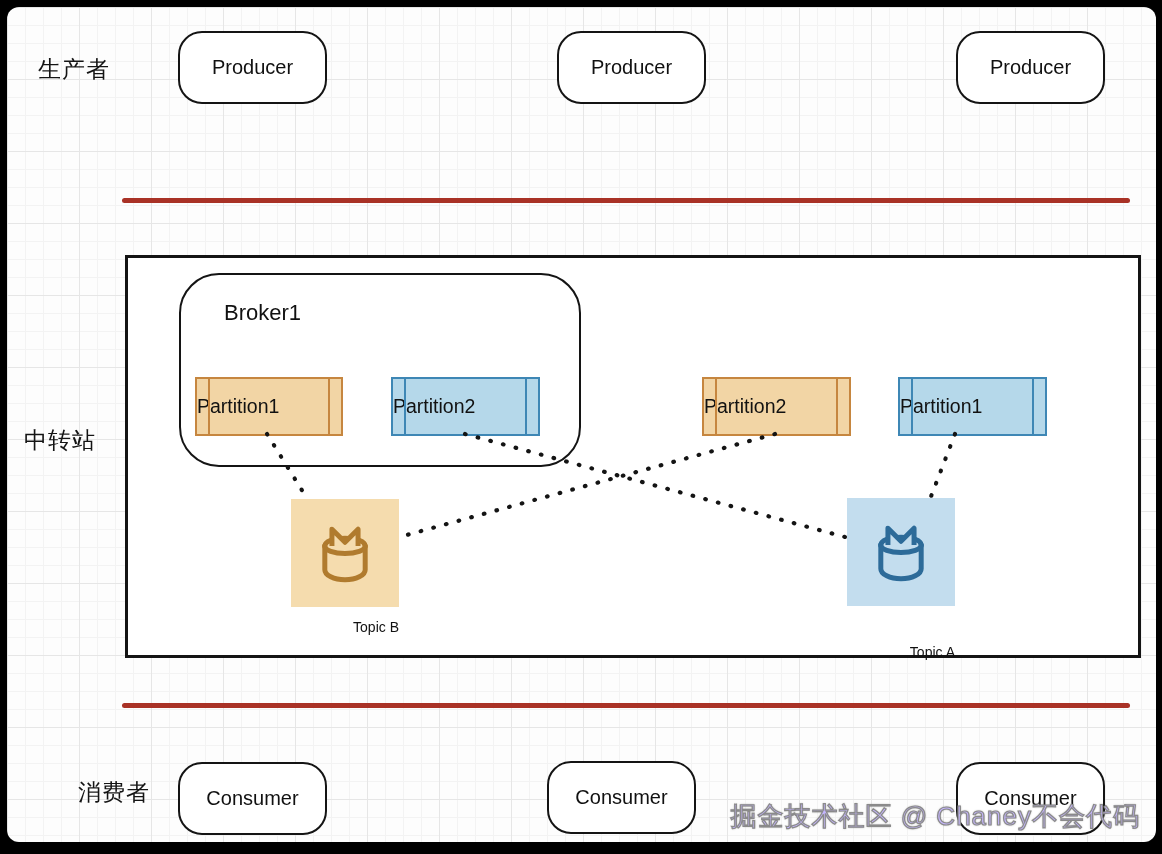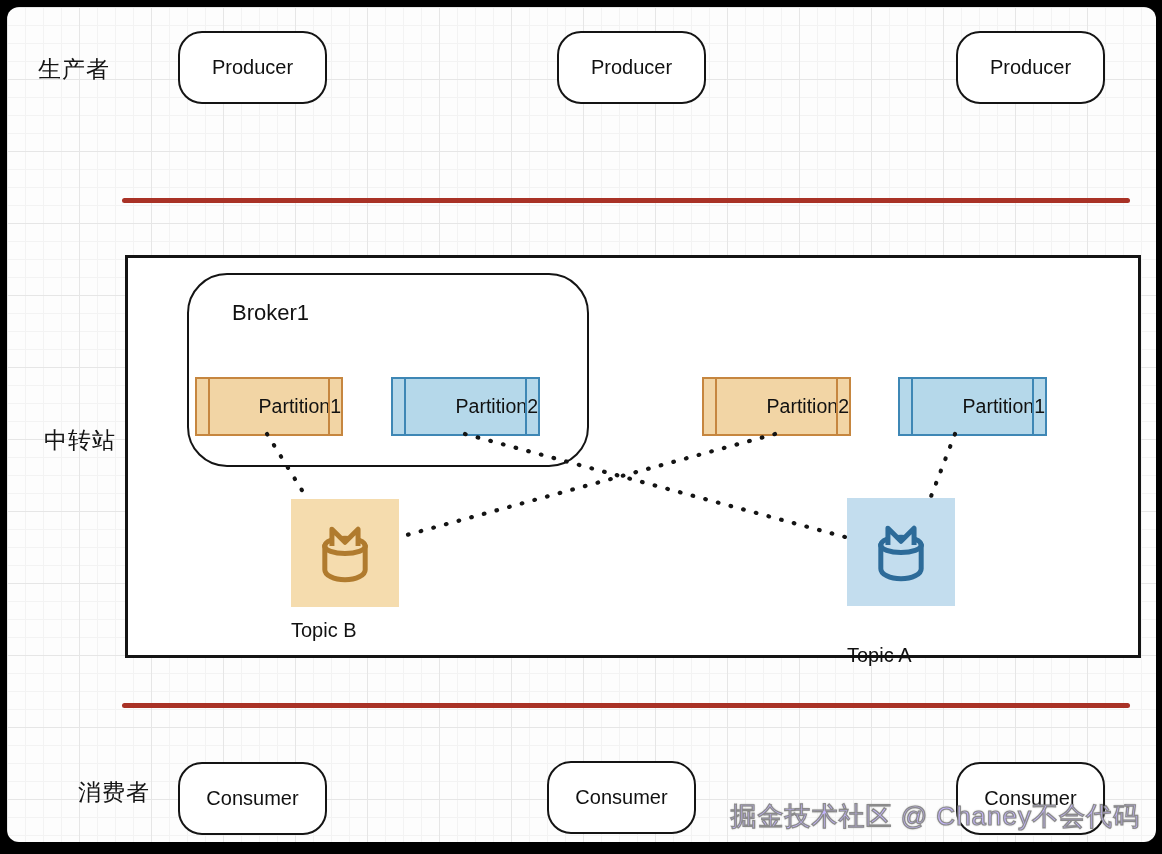--- a/index.html
+++ b/index.html
@@ -37,41 +37,41 @@
   .broker {
     position:absolute; top:273px; height:190px; background:#fff;
     border:2.5px solid #141414; border-radius:40px; z-index:11;
   }
   .broker-label { position:absolute; left:43px; top:25px; font-size:22px; }
   .scheme-orange { --fill:var(--orange_fill); --line:var(--orange_line); }
   .scheme-blue   { --fill:var(--blue_fill);   --line:var(--blue_line); }
   .partition {
     position:absolute; top:377px; width:145px; height:55px;
     background:var(--fill); border:2px solid var(--line);
-    display:flex; align-items:center; justify-content:flex-end;
+    display:flex; align-items:center; justify-content:flex-start;
     font-size:19.5px; z-index:12;
   }
   .partition::before, .partition::after {
     content:""; position:absolute; top:0; bottom:0; width:2px; background:var(--line);
   }
   .partition::before { left:11px; }
   .partition::after  { right:11px; }
   .topic-scheme-orange { --tbg:var(--topic_orange_bg); --ticon:var(--topic_orange_icon); }
   .topic-scheme-blue   { --tbg:var(--topic_blue_bg);   --ticon:var(--topic_blue_icon); }
   .topic-box {
     position:absolute; width:108px; height:108px; background:var(--tbg);
     display:flex; align-items:center; justify-content:center; z-index:12;
   }
   .topic-icon path, .topic-icon ellipse {
     stroke:var(--ticon); stroke-width:4.2; fill:none;
     stroke-linecap:round; stroke-linejoin:round;
   }
   .topic-icon .filled { fill:var(--tbg); }
   .topic-label {
-    position:absolute; width:108px; text-align:left; font-size:20px; z-index:13;
+    position:absolute; width:108px; text-align:right; font-size:14px; z-index:13;
   }
   #edges { position:absolute; left:0; top:0; z-index:40; pointer-events:none; }
   .edge {
     stroke:var(--edge_color); stroke-width:4.2;
     stroke-dasharray:0.6 12.5; stroke-linecap:round; fill:none;
   }
   #watermark {
     position:absolute; right:22px; top:799px; font-size:26px; z-index:60;
     color:#c4b5fd; -webkit-text-stroke:1.2px #8a8a8a;
     text-shadow:0 0 2px rgba(90,90,90,.85); letter-spacing:1px; white-space:nowrap;
@@ -89,24 +89,24 @@
   </div>
   <div class="node" style="left:557px; top:31px;">
     <span>Producer</span>
   </div>
   <div class="node" style="left:956px; top:31px;">
     <span>Producer</span>
   </div>
 
   <div class="red-line" style="top:198px;"></div>
 
-  <div class="row-label" style="left:44px; top:425px;">中转站</div>
+  <div class="row-label" style="left:24px; top:425px;">中转站</div>
   <div id="container-box"></div>
 
-  <div class="broker" style="left:187px; width:398px;">
+  <div class="broker" style="left:179px; width:398px;">
     <div class="broker-label">Broker1</div>
   </div>
 
   <div class="partition scheme-orange" style="left:195px; width:144px;">
     <span>Partition1</span>
   </div>
   <div class="partition scheme-blue" style="left:391px;">
     <span>Partition2</span>
   </div>
   <div class="partition scheme-orange" style="left:702px;">

